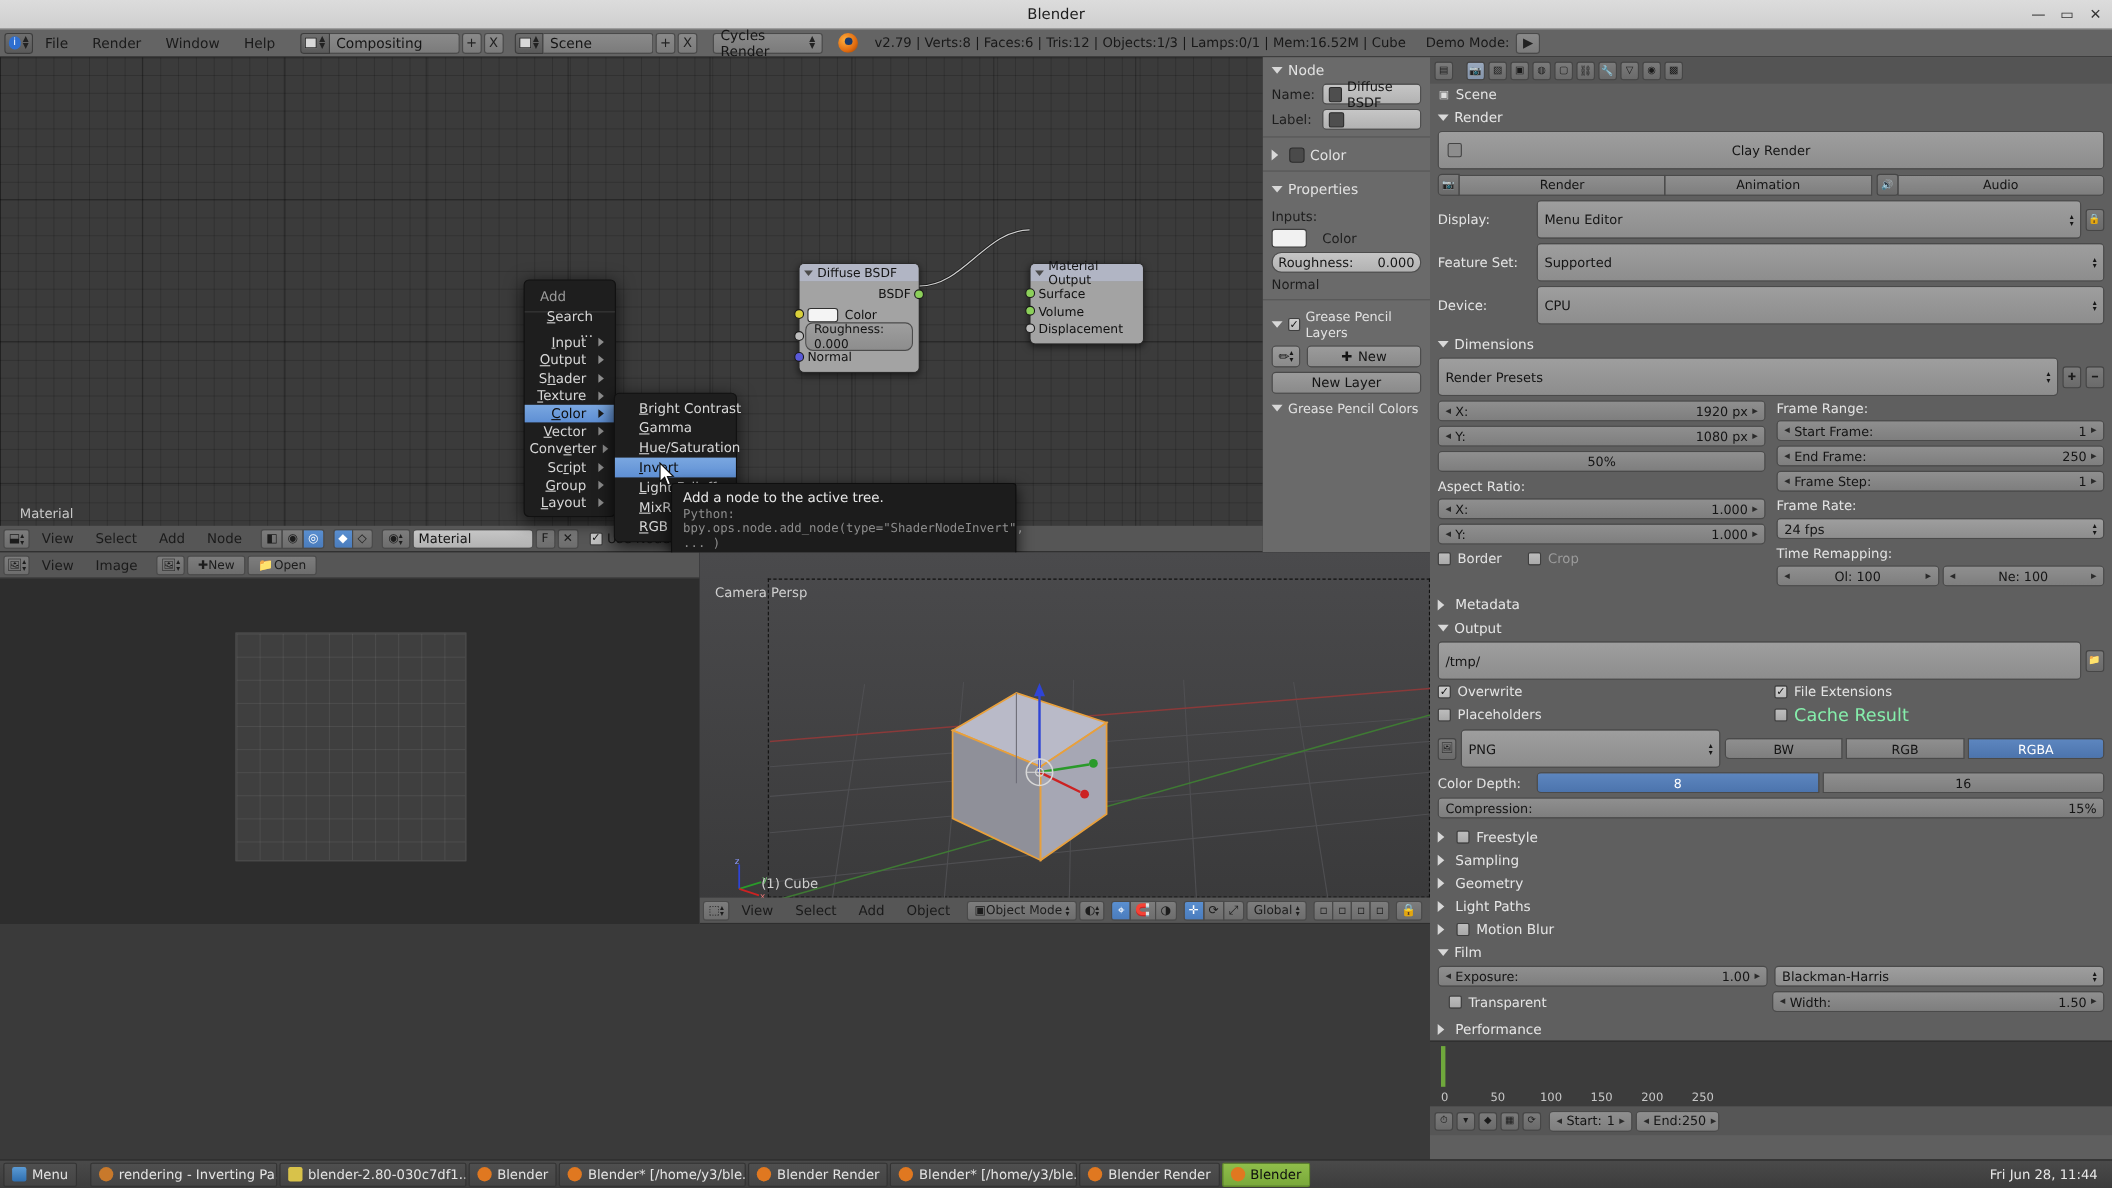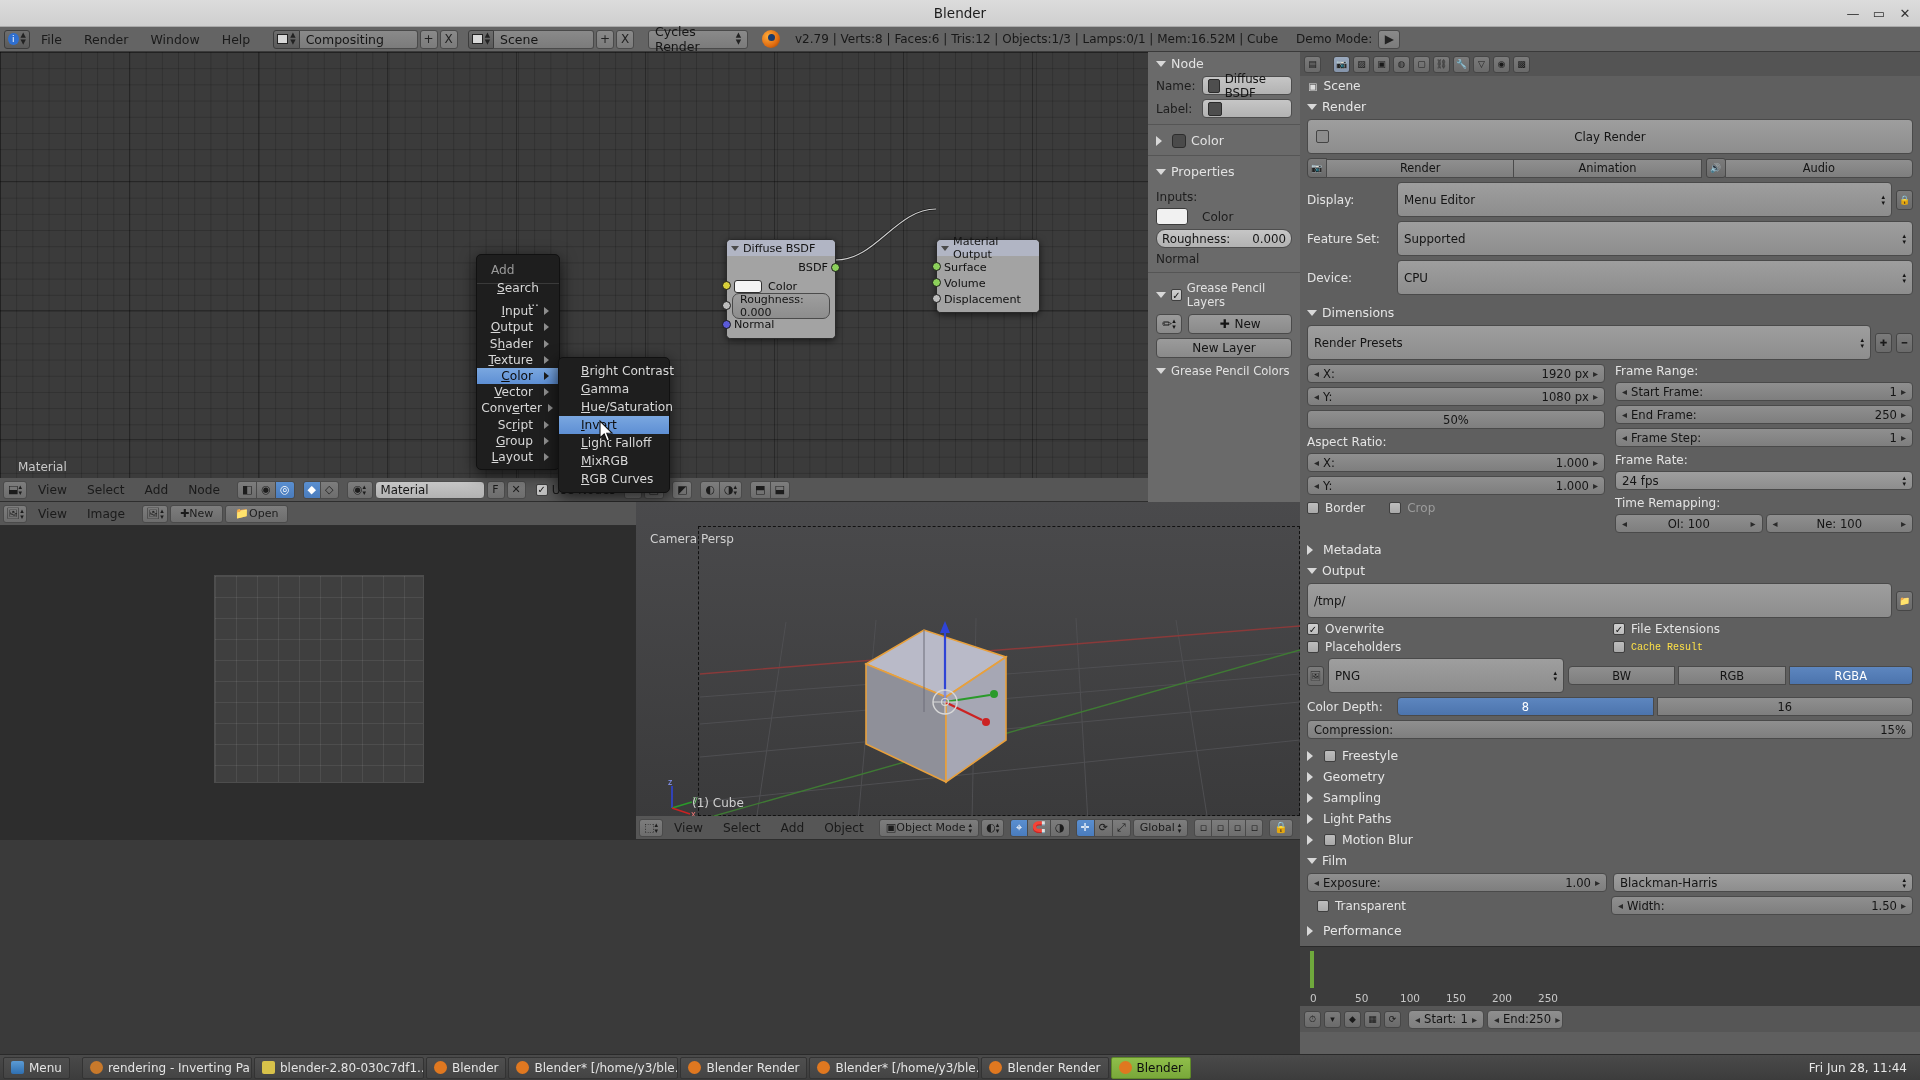--- a/index.html
+++ b/index.html
@@ -401,20 +401,24 @@
           <span><u>L</u>ight Falloff</span>
         </div>
       <div class="srow">
           <span><u>M</u>ixRGB</span>
         </div>
       <div class="srow">
           <span><u>R</u>GB Curves</span>
         </div>
     </div>
 
+    <div class="tooltip" style="left:610px; top:387px; width:314px;">
+      <div class="t1">Add a node to the active tree.</div>
+      <div class="t2">Python: bpy.ops.node.add_node(type="ShaderNodeInvert", ... )</div>
+    </div>
 
     <svg class="cursor" style="left:598px;top:368px;width:18px;height:24px;" viewBox="0 0 18 24">
       <path d="M2,1 L2,18 L6.2,14 L9,21 L11.5,19.8 L8.8,13.2 L14,13 Z" fill="#ffffff" stroke="#111" stroke-width="1.1"></path>
     </svg>
 
     <div class="area-hdr" style="position:absolute;left:0;bottom:0;width:1148px;">
       <div class="hbtn" style="width:24px;">⬓<span style="font-size:7px;line-height:6px;">▴<br>▾</span></div>
       <div class="hmenu">View</div>
       <div class="hmenu">Select</div>
       <div class="hmenu">Add</div>
@@ -720,21 +724,21 @@
         <span style="color:#e4e4e4;font-size:12px;">File Extensions</span>
       </span>
     </div>
     <div class="rrow" style="gap:6px;">
       <span style="flex:1;display:flex;align-items:center;gap:6px;">
         <span class="ckbox"></span>
         <span style="color:#e4e4e4;font-size:12px;">Placeholders</span>
       </span>
       <span style="flex:1;display:flex;align-items:center;gap:6px;">
         <span class="ckbox"></span>
-        <span style="color:#fde047;font-size:10px;font-family:Liberation Mono, monospace;">Cache Result</span>
+        <span style="color:#86efac;font-size:16px;">Cache Result</span>
       </span>
     </div>
     <div class="rrow">
       <span class="ricon" style="height:20px;">🖼</span>
       <span class="selfld" style="flex:1.3;">
         <span>PNG</span>
         <span style="font-size:7px;line-height:6px;">▴<br>▾</span>
       </span>
       <span class="tgl" style="flex:.5;border-radius:4px 0 0 4px;">BW</span>
       <span class="tgl" style="flex:.5;margin-left:-1px;">RGB</span>
@@ -752,25 +756,25 @@
       </span>
     </div>
 
     <div class="secthdr" style="margin-top:4px;gap:6px;">
       <span class="ptri closed"></span>
       <span class="ckbox"></span>
       <span>Freestyle</span>
     </div>
     <div class="secthdr">
       <span class="ptri closed"></span>
-      <span>Geometry</span>
+      <span>Sampling</span>
     </div>
     <div class="secthdr">
       <span class="ptri closed"></span>
-      <span>Sampling</span>
+      <span>Geometry</span>
     </div>
     <div class="secthdr">
       <span class="ptri closed"></span>
       <span>Light Paths</span>
     </div>
     <div class="secthdr" style="gap:6px;">
       <span class="ptri closed"></span>
       <span class="ckbox"></span>
       <span>Motion Blur</span>
     </div>

